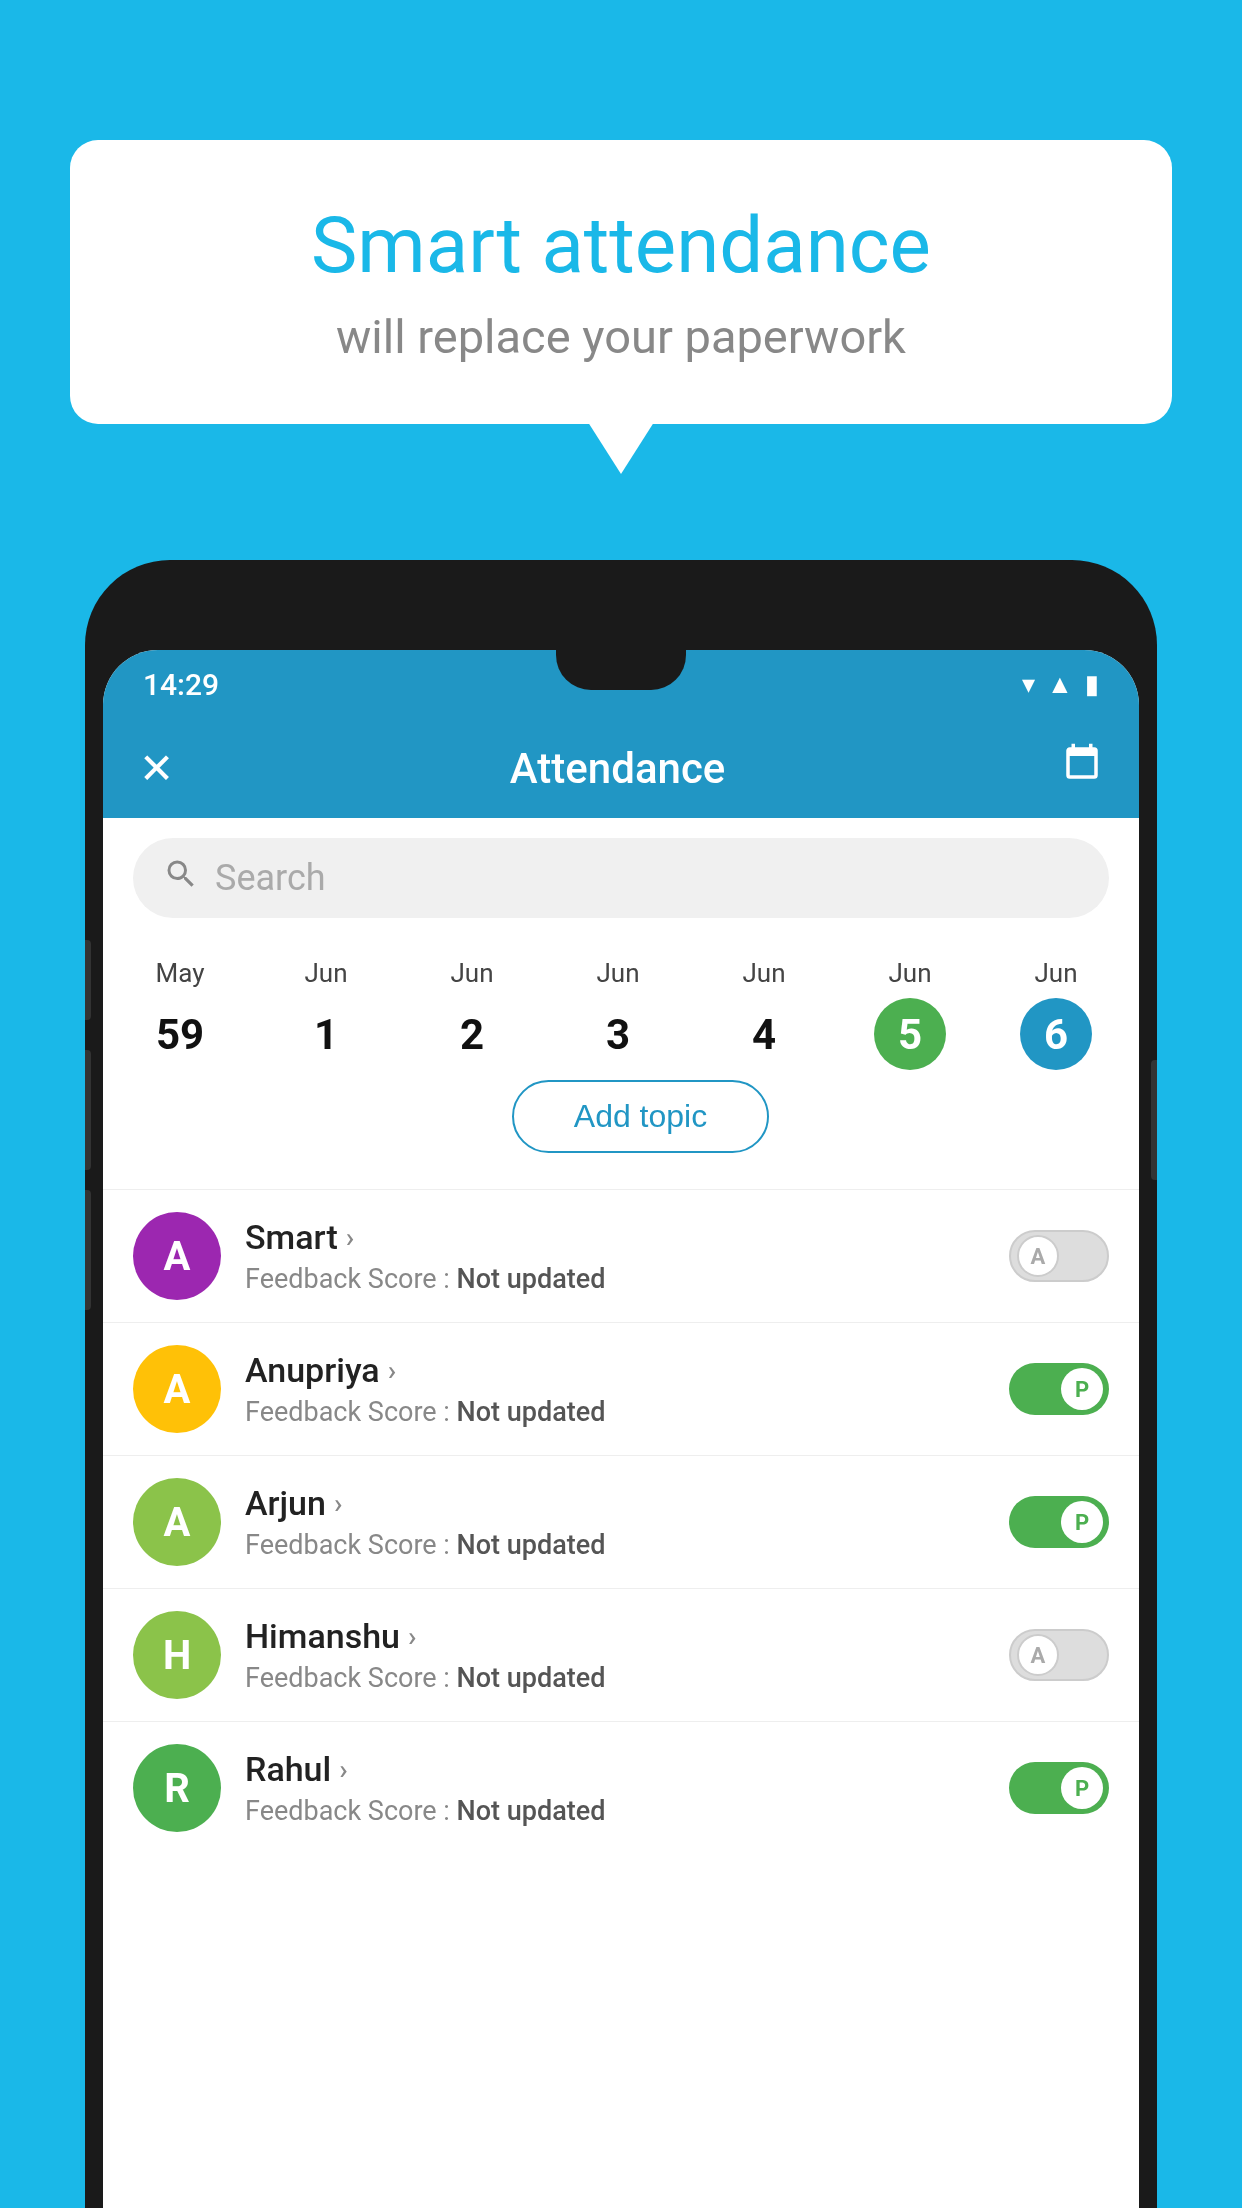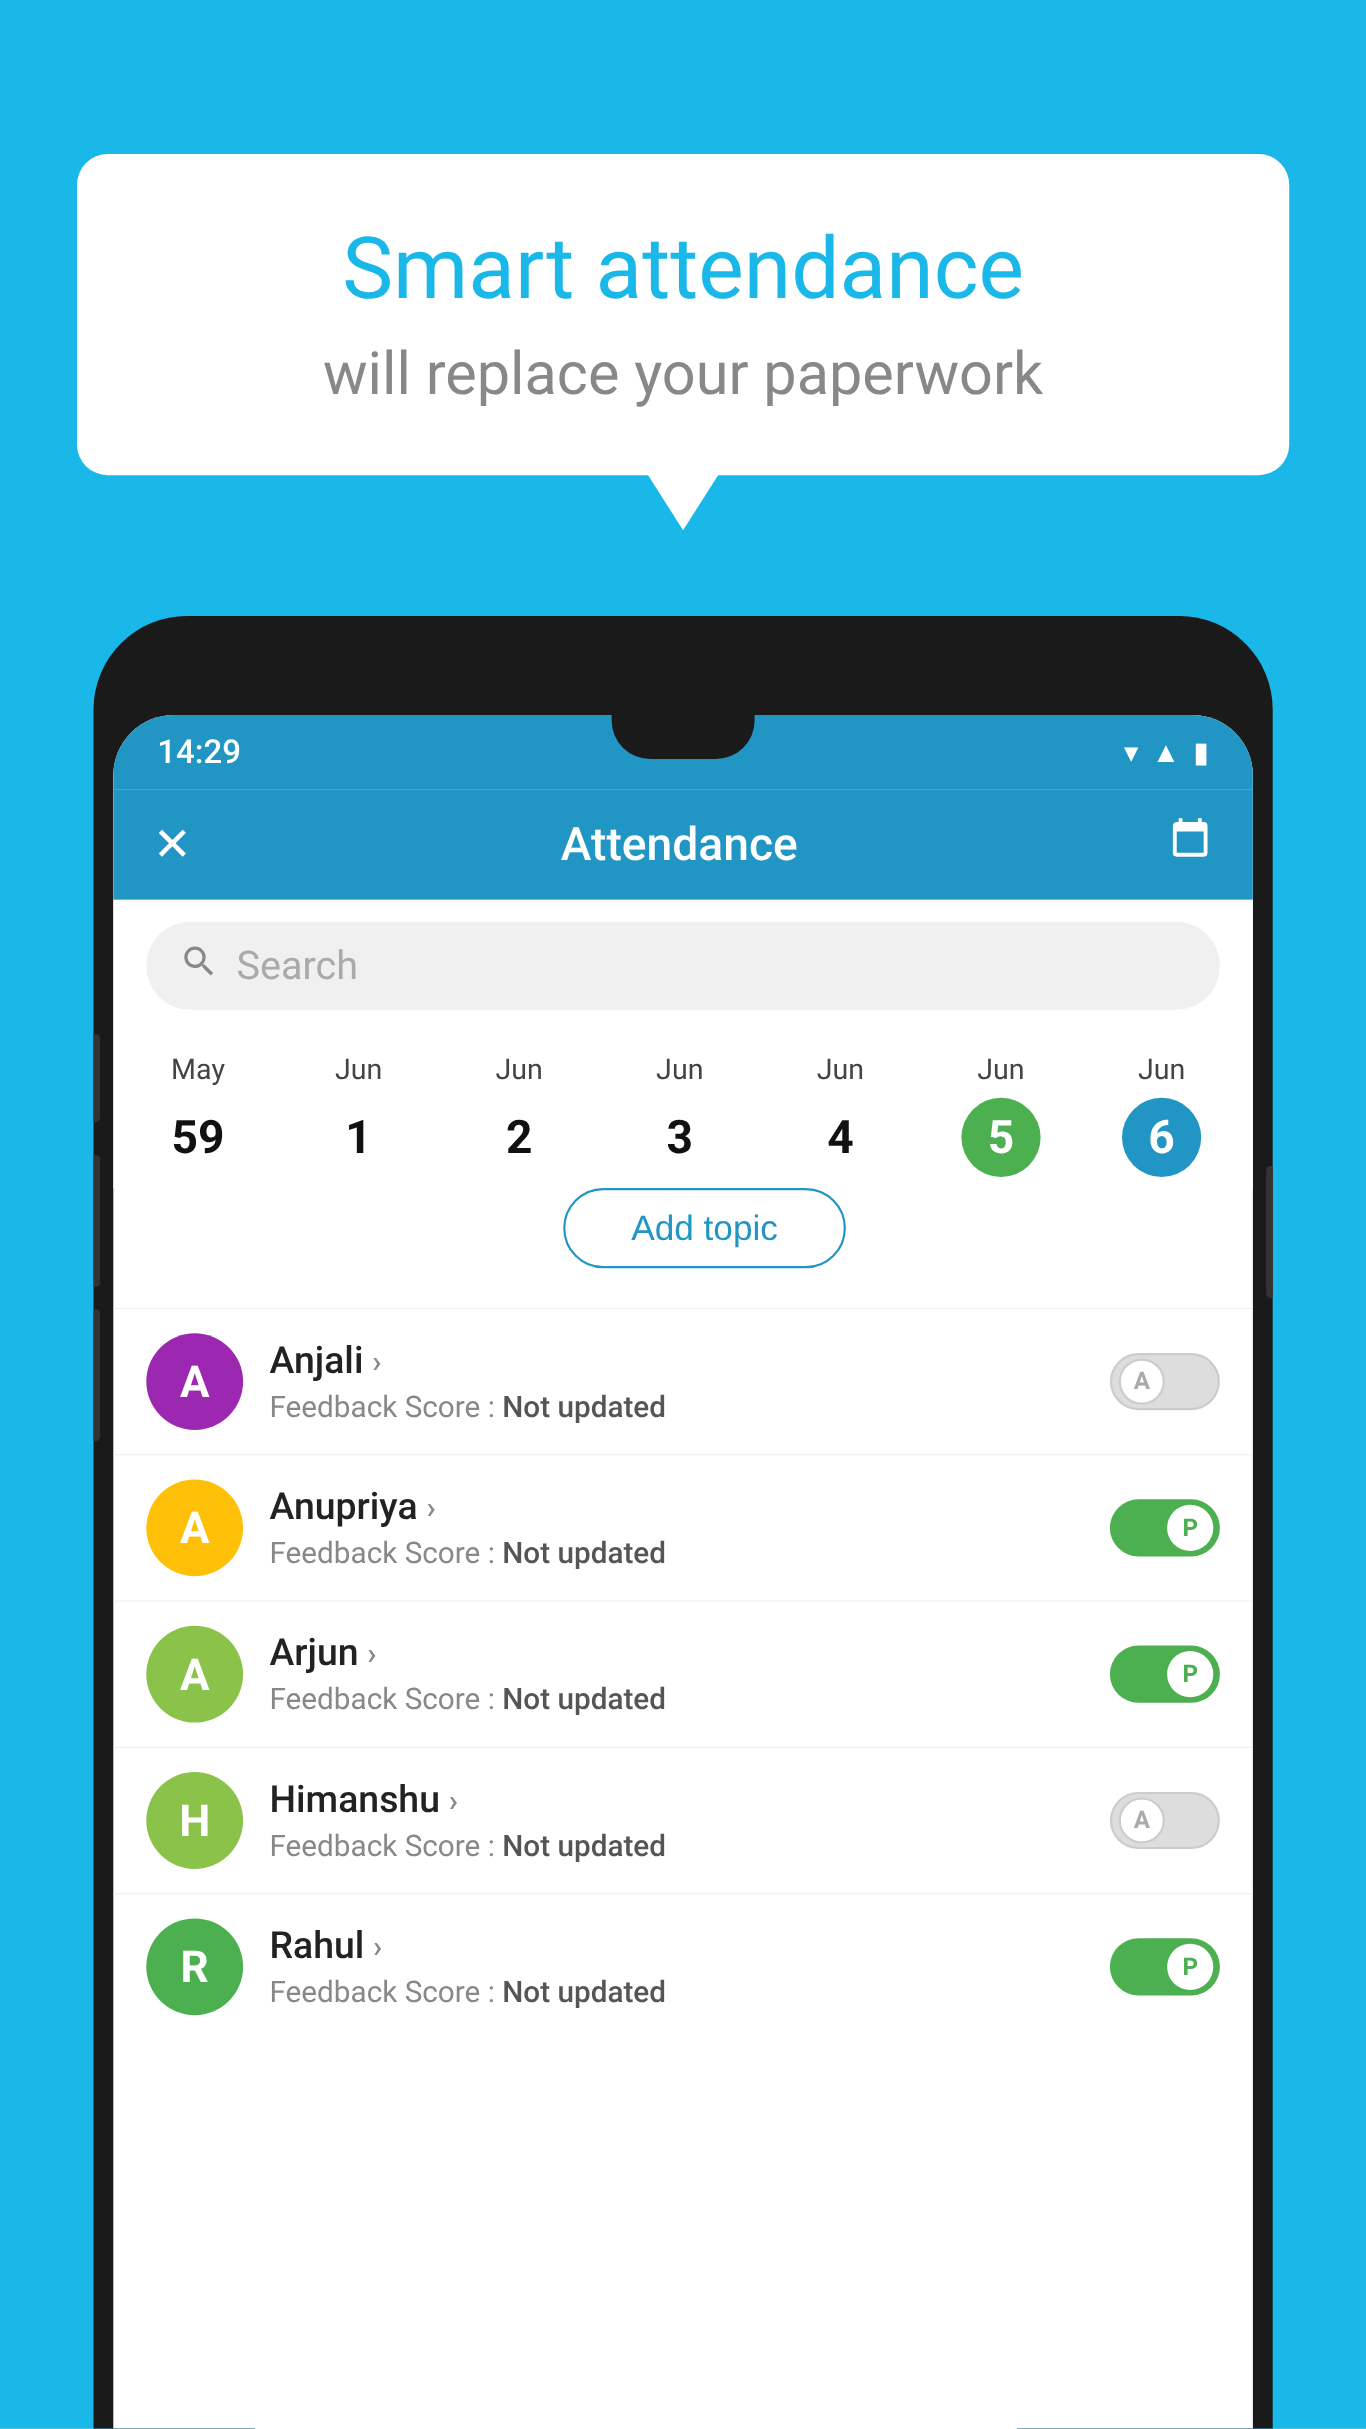--- a/index.html
+++ b/index.html
@@ -38,21 +38,21 @@
       border-right: 35px solid transparent;
       border-top: 55px solid white;
     }
     .speech-bubble h1 {
       font-size: 78px;
       color: #1ab8e8;
       font-weight: 400;
       margin-bottom: 18px;
     }
     .speech-bubble p {
-      font-size: 54px;
+      font-size: 47px;
       color: #888;
       font-weight: 400;
     }
 
     
     .phone-frame {
       position: absolute;
       top: 560px;
       left: 85px;
       right: 85px;
@@ -434,21 +434,21 @@
     <div style="text-align:center; padding-bottom: 18px; margin-left: 39px;">
       <button class="add-topic-btn">Add topic</button>
     </div>
 
 
     <div id="student-list">
     <div class="student-item">
           <div class="student-avatar" style="background-color: rgb(156, 39, 176);">A</div>
           <div class="student-info">
             <div class="student-name">
-              <span>Anjali</span> 
+              <span>Smart</span> 
               <span class="chevron">›</span>
             </div>
             <div class="feedback-score">Feedback Score : <span>Not updated</span></div>
           </div>
           <div class="toggle-container">
             <div class="toggle off">
               <div class="toggle-knob">A</div>
             </div>
           </div>
         </div>

